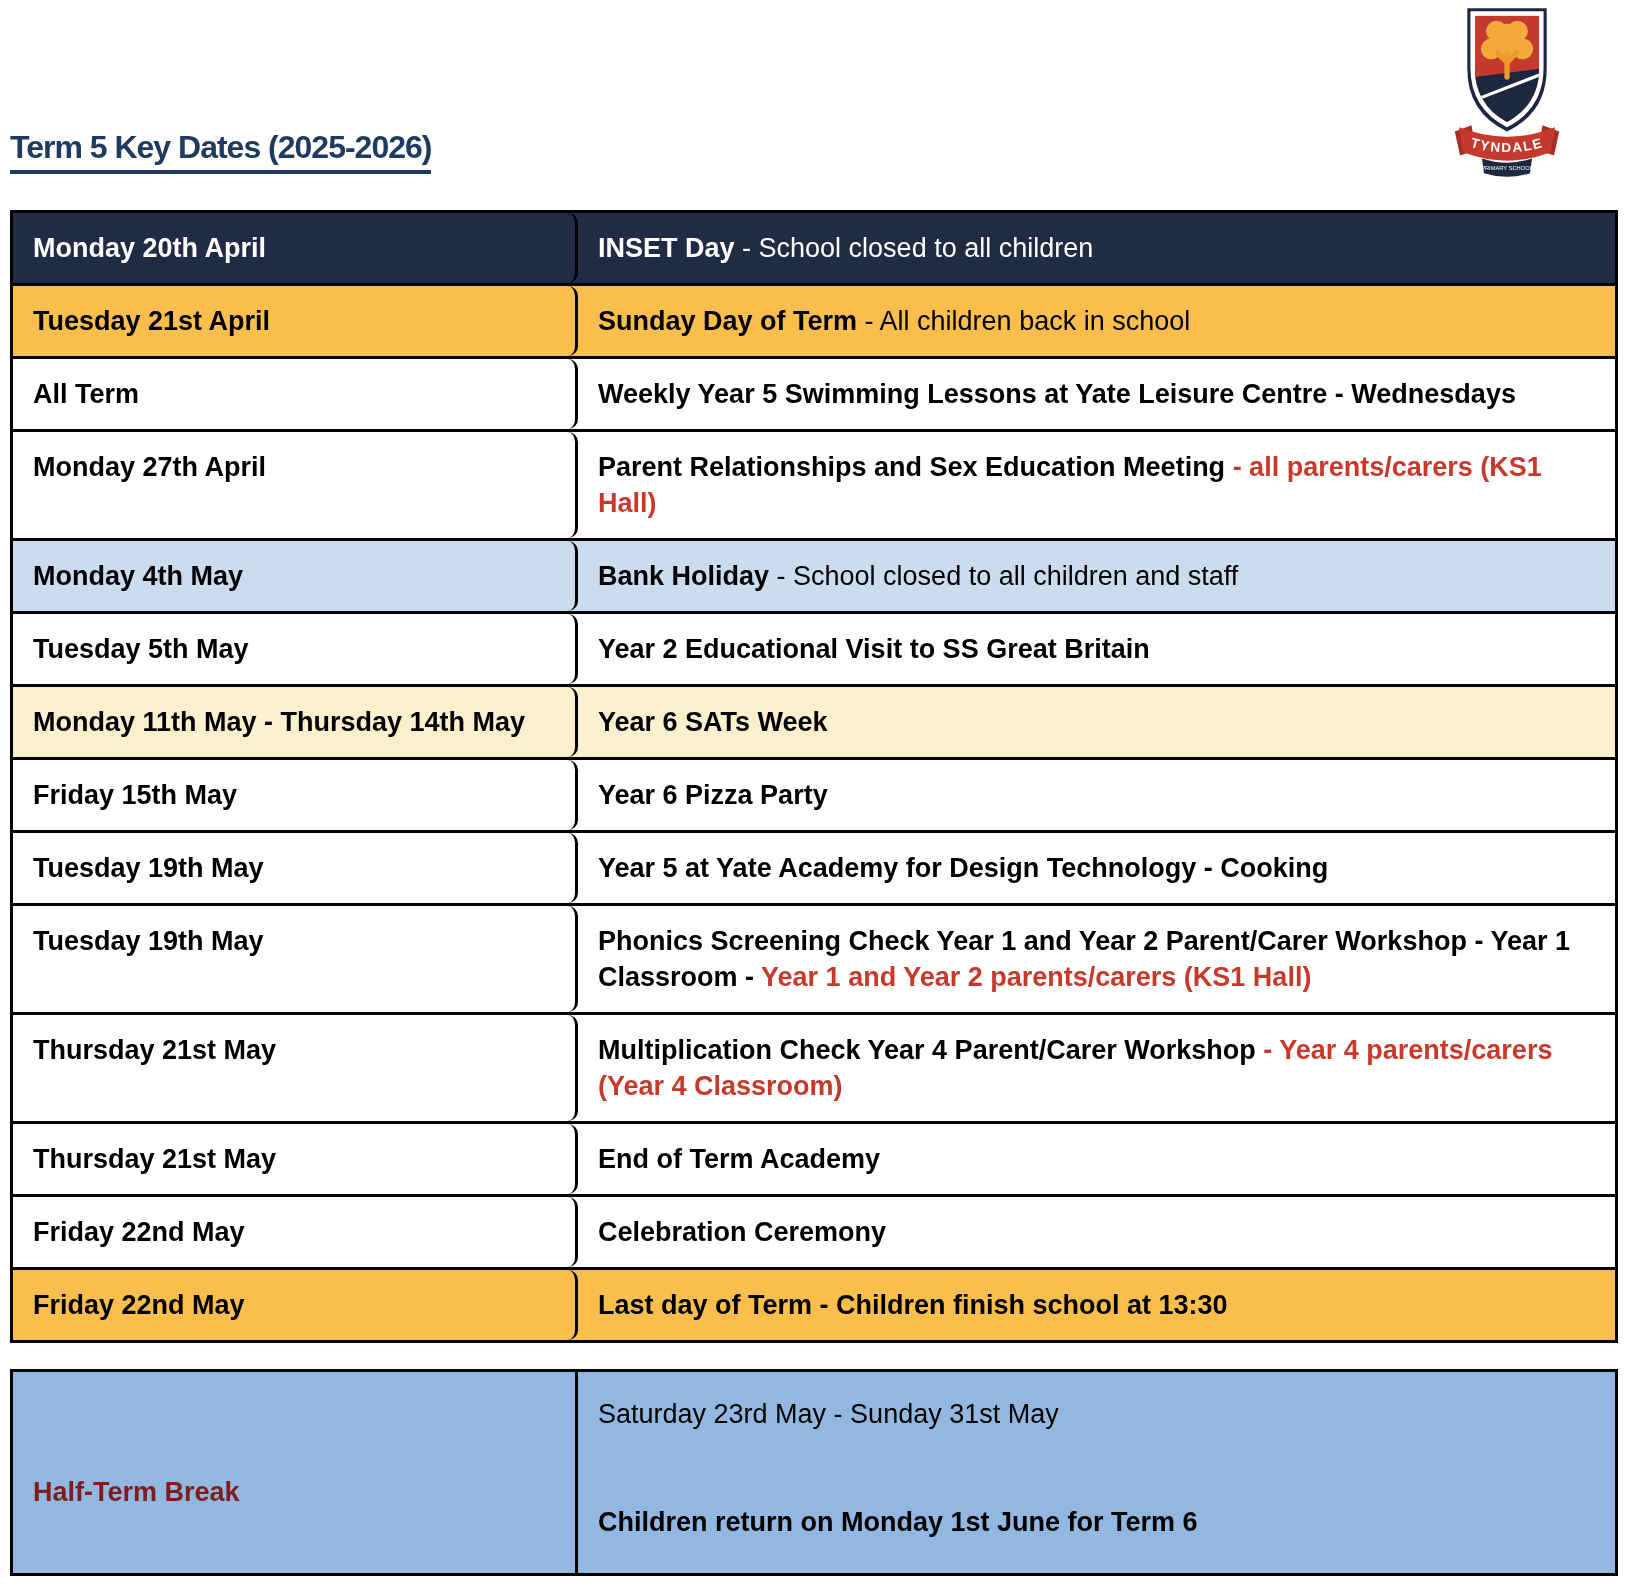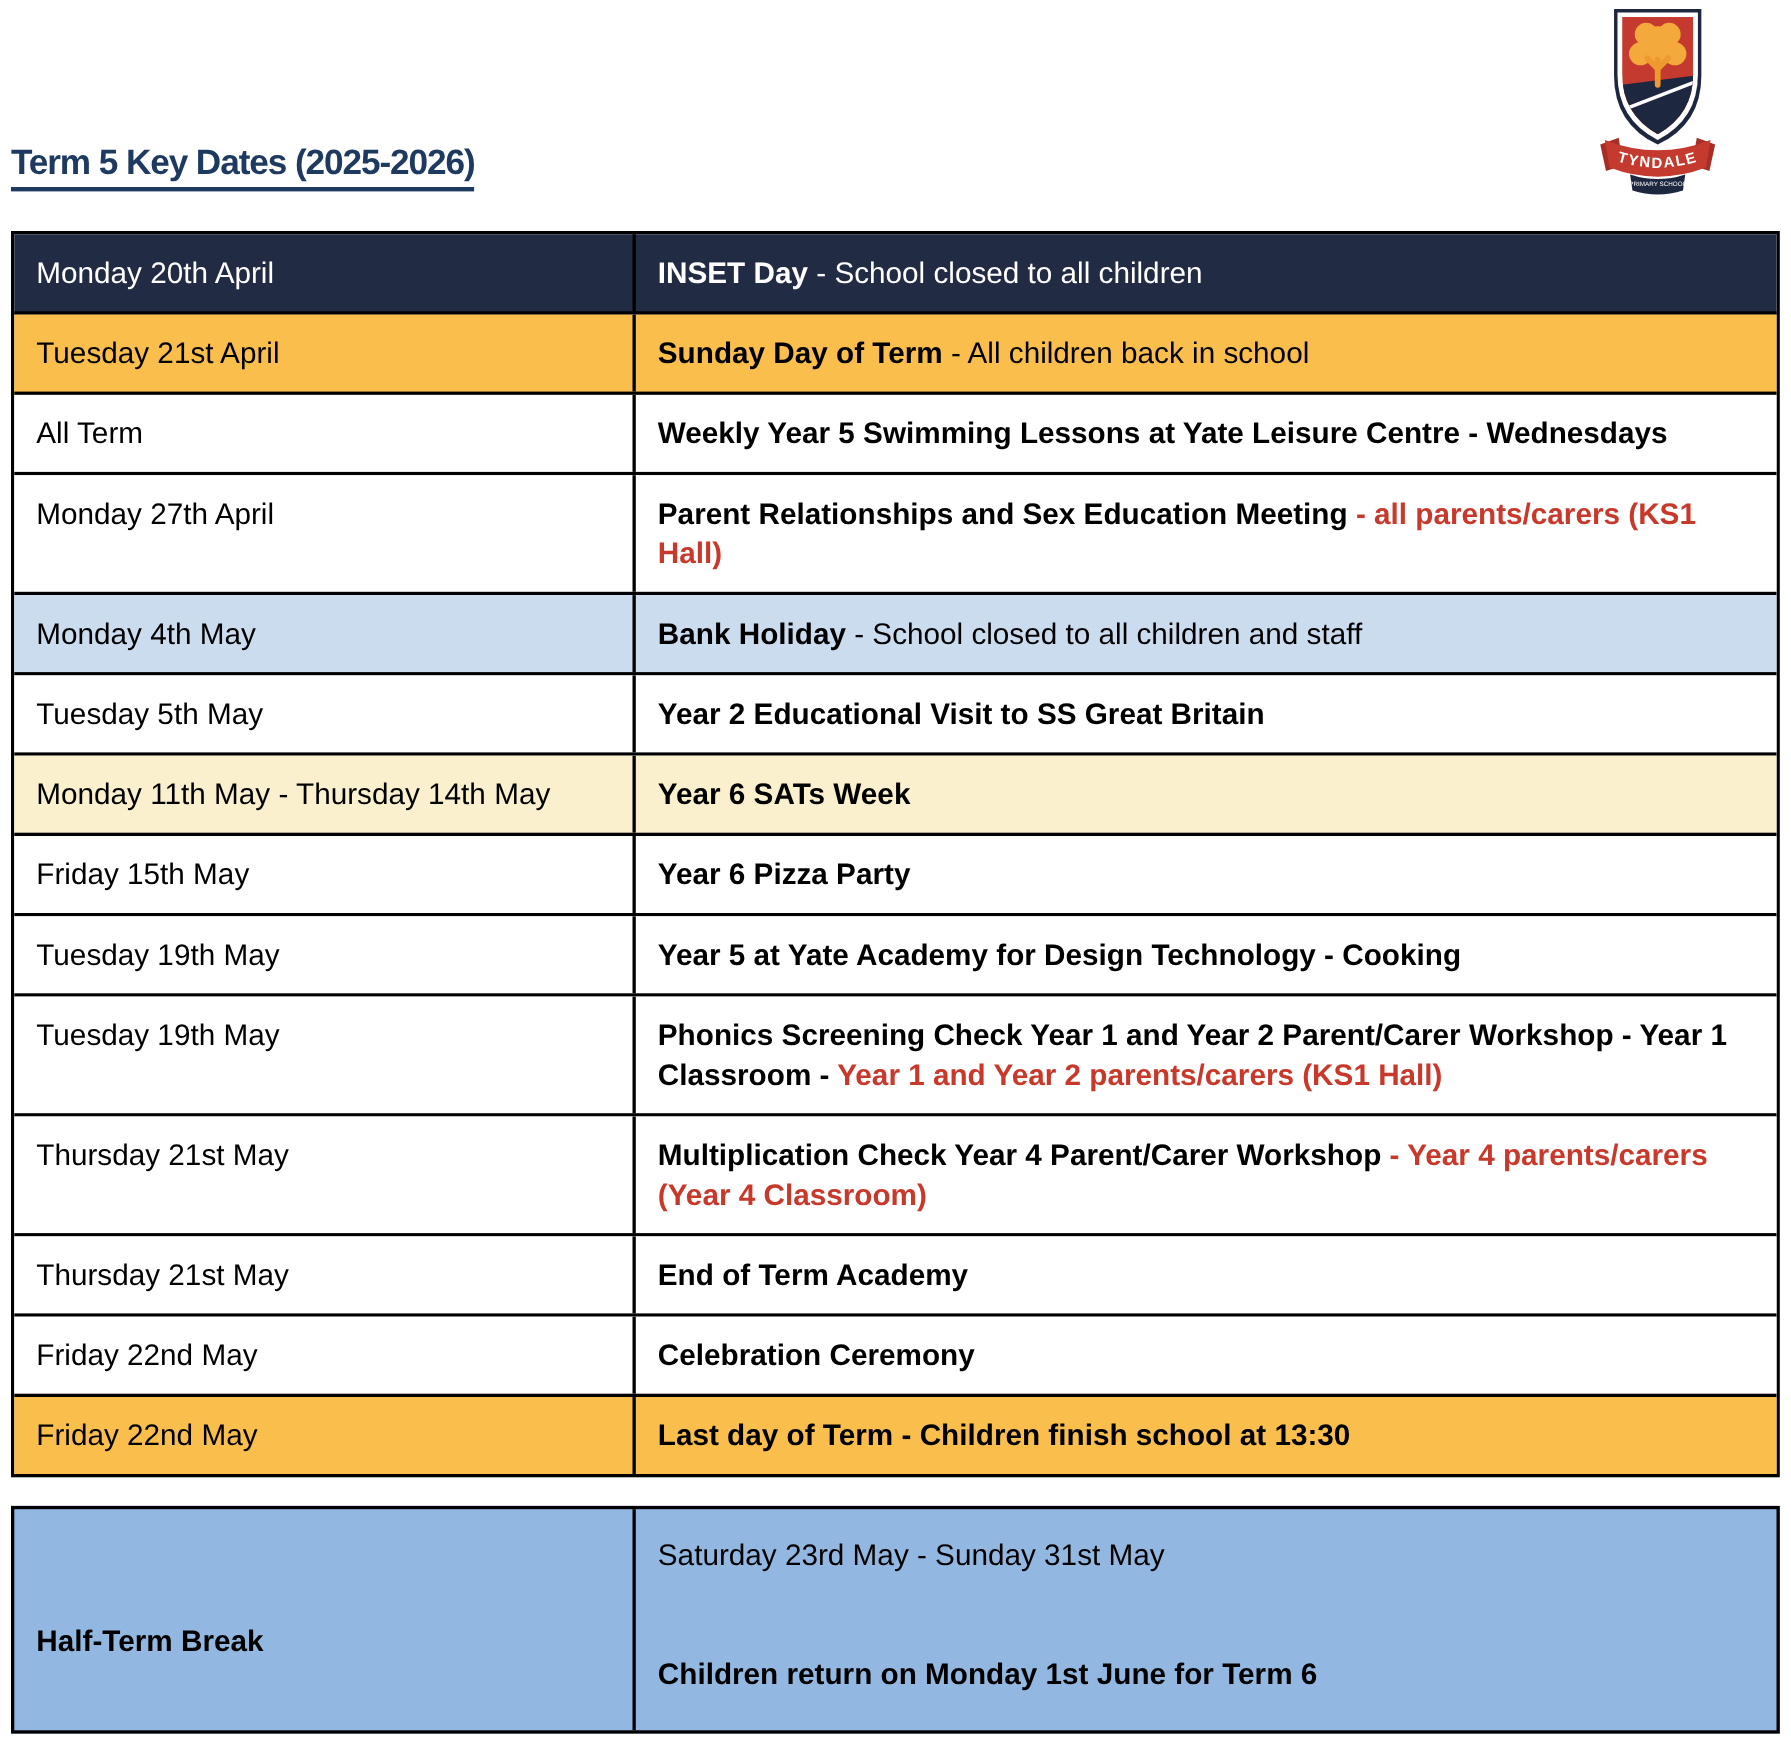--- a/index.html
+++ b/index.html
@@ -50,21 +50,21 @@
   }
   .krow:last-child { border-bottom: none; }
 
   .kcell {
     padding: 17px 40px 17px 20px;
     font-size: 27px;
     line-height: 36px;
     color: #000;
     box-sizing: border-box;
   }
-  .date-cell { border-right: 3px solid #000; font-weight: normal; }
+  .date-cell { border-right: 3px solid #000; font-weight: bold; border-radius: 10px; }
   .event-cell { font-weight: bold; }
 
   .seg-bold     { font-weight: bold; }
   .seg-regular  { font-weight: normal; }
   .seg-red-bold { font-weight: bold; color: var(--red_text, #C8392B); }
 
   .style-navy      { background: var(--navy, #222B44); }
   .style-navy .kcell { color: #ffffff; }
   .style-orange    { background: var(--orange, #F9BE4C); }
   .style-white     { background: #ffffff; }
@@ -83,21 +83,21 @@
     grid-template-columns: 565px 1fr;
   }
   .ht-left {
     border-right: 3px solid #000;
     display: flex;
     align-items: center;
     padding: 40px 0 0 20px;
     box-sizing: border-box;
     font-size: 27px;
     font-weight: bold;
-    color: #000000;
+    color: #7f1d1d;
   }
   .ht-right {
     padding: 24px 40px 0 20px;
     box-sizing: border-box;
     font-size: 27px;
     line-height: 36px;
     color: #000;
   }
   .ht-right .ht-dates  { margin: 0; font-weight: normal; }
   .ht-right .ht-return { margin: 72px 0 16px 0; font-weight: bold; }

